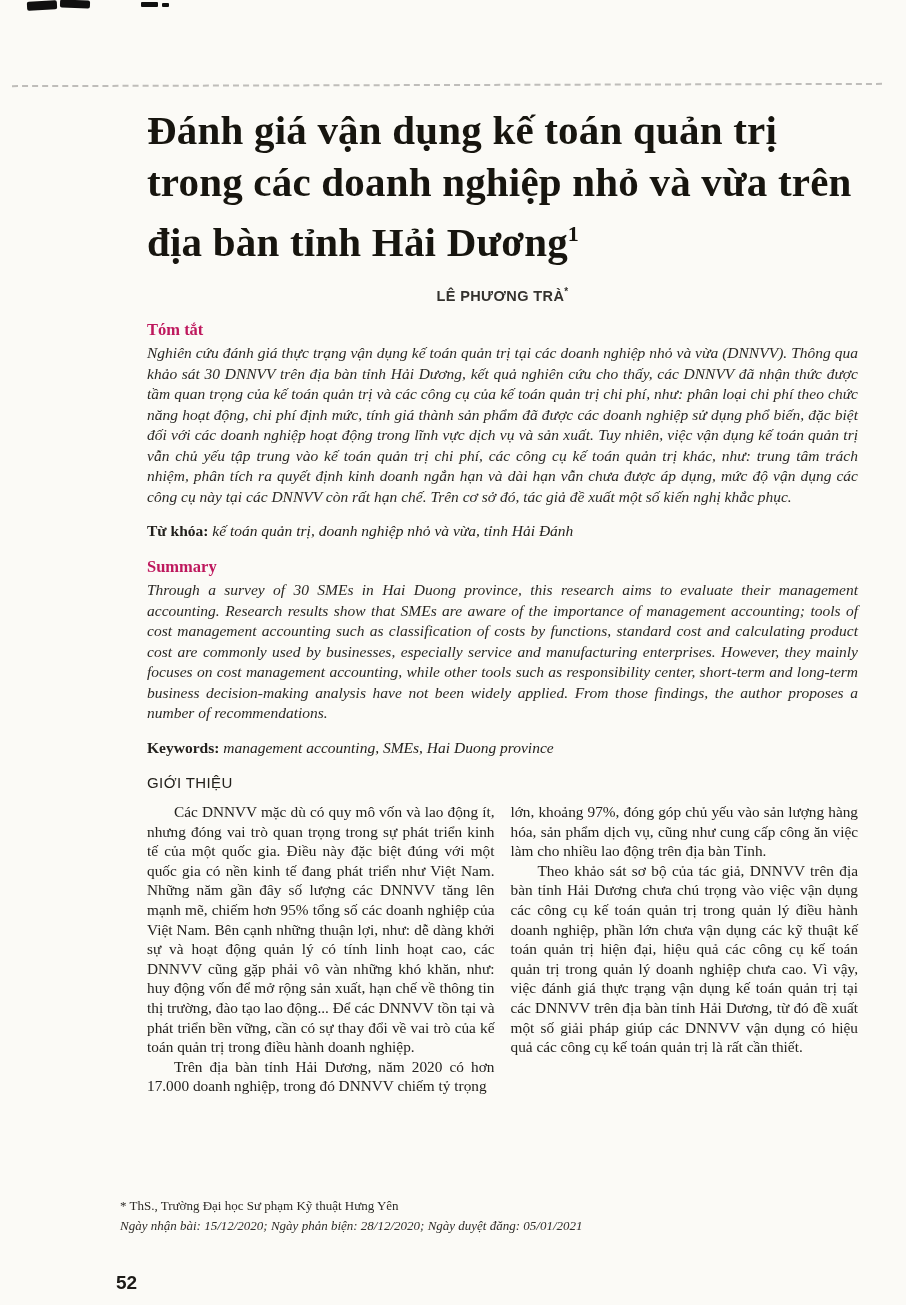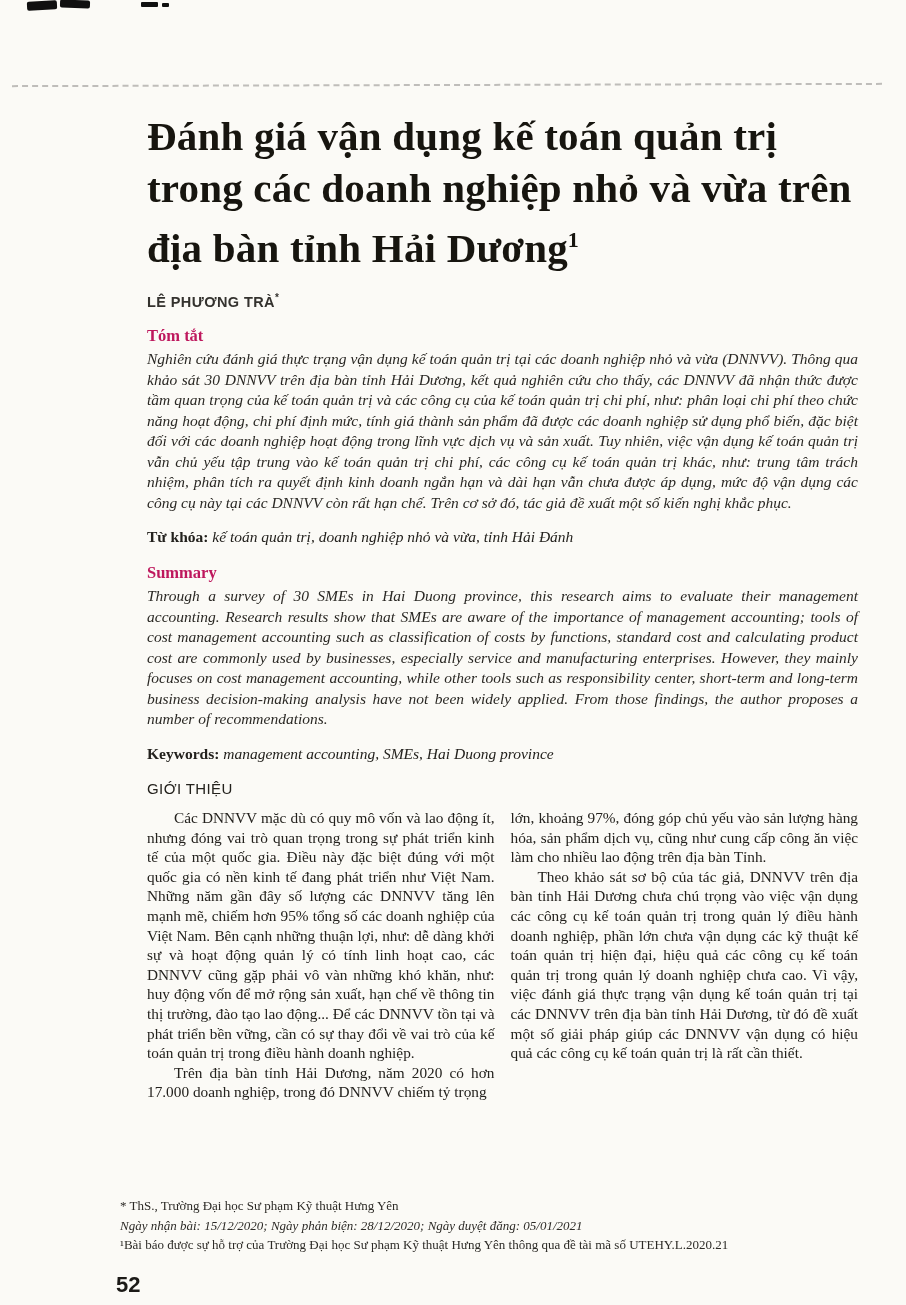--- a/index.html
+++ b/index.html
@@ -20,30 +20,30 @@
   .art-blob1 { left:27px; top:1px; width:30px; height:9px; border-radius:2px; transform:rotate(-3deg); }
   .art-blob2 { left:60px; top:0;  width:30px; height:8px; border-radius:2px; transform:rotate(2deg); }
   .art-blob3 { left:141px; top:2px; width:17px; height:5px; border-radius:1px; }
   .art-blob4 { left:162px; top:3px; width:7px;  height:4px; border-radius:1px; }
   .art-dashline {
     position:absolute; left:12px; top:84px; width:870px; height:0;
     border-top:2px dashed rgba(70,68,64,0.33);
     transform:rotate(-0.15deg);
   }
   .content {
-    position:absolute; left:147px; top:110px; width:711px;
+    position:absolute; left:147px; top:104px; width:711px;
   }
   h1.title {
     font-size:41px; line-height:52px; font-weight:bold;
     letter-spacing:0.2px; color:#17150f;
     margin-bottom:18px;
   }
   h1.title sup { font-size:22px; }
   .author-row {
-    text-align:left;
+    text-align:center;
     font-family:"Liberation Sans", sans-serif;
     font-weight:bold; font-size:14.5px; color:#34322e;
     letter-spacing:0.4px;
     margin-bottom:17px;
   }
   .author-row sup { font-size:10px; }
   .abs-heading {
     font-size:16.5px; font-weight:bold; color:#be185d;
     margin-bottom:3px;
   }
@@ -73,21 +73,21 @@
   .col p.no-indent { text-indent:0; }
   .col p + p { margin-top:0; }
   .footnotes {
     position:absolute; left:120px; top:1196px; width:740px;
     font-size:13px; line-height:19.5px; color:#2c2a26;
   }
   .footnotes .fn:nth-of-type(2) { font-style:italic; }
   .footer-pageno {
     position:absolute; left:116px; top:1272px;
     font-family:"Liberation Sans", sans-serif;
-    font-weight:bold; font-size:22px; color:#1c1a17;
+    font-weight:bold; font-size:19px; color:#1c1a17;
   }
   .footer-journal {
     position:absolute; right:48px; top:1278px;
     font-size:12.5px; color:#5c5953;margin-top:37px;
   }
 </style>
 </head>
 <body>
 
 <div class="page">
@@ -131,19 +131,18 @@
         <p class="no-indent">lớn, khoảng 97%, đóng góp chủ yếu vào sản lượng hàng hóa, sản phẩm dịch vụ, cũng như cung cấp công ăn việc làm cho nhiều lao động trên địa bàn Tỉnh.</p>
         <p>Theo khảo sát sơ bộ của tác giả, DNNVV trên địa bàn tỉnh Hải Dương chưa chú trọng vào việc vận dụng các công cụ kế toán quản trị trong quản lý điều hành doanh nghiệp, phần lớn chưa vận dụng các kỹ thuật kế toán quản trị hiện đại, hiệu quả các công cụ kế toán quản trị trong quản lý doanh nghiệp chưa cao. Vì vậy, việc đánh giá thực trạng vận dụng kế toán quản trị tại các DNNVV trên địa bàn tỉnh Hải Dương, từ đó đề xuất một số giải pháp giúp các DNNVV vận dụng có hiệu quả các công cụ kế toán quản trị là rất cần thiết.</p>
       </div>
     </div>
 
   </div>
 
   <div class="footnotes">
     <div class="fn">* ThS., Trường Đại học Sư phạm Kỹ thuật Hưng Yên</div>
     <div class="fn">Ngày nhận bài: 15/12/2020; Ngày phản biện: 28/12/2020; Ngày duyệt đăng: 05/01/2021</div>
-    <div class="fn">¹Bài báo được sự hỗ trợ của Trường Đại học Sư phạm Kỹ thuật Hưng Yên thông qua đề tài mã số UTEHY.L.2020.21</div>
   </div>
 
   <div class="footer-pageno">52</div>
   <div class="footer-journal">Kinh tế và Dự báo</div>
 
 </div>
 
 </body></html>

